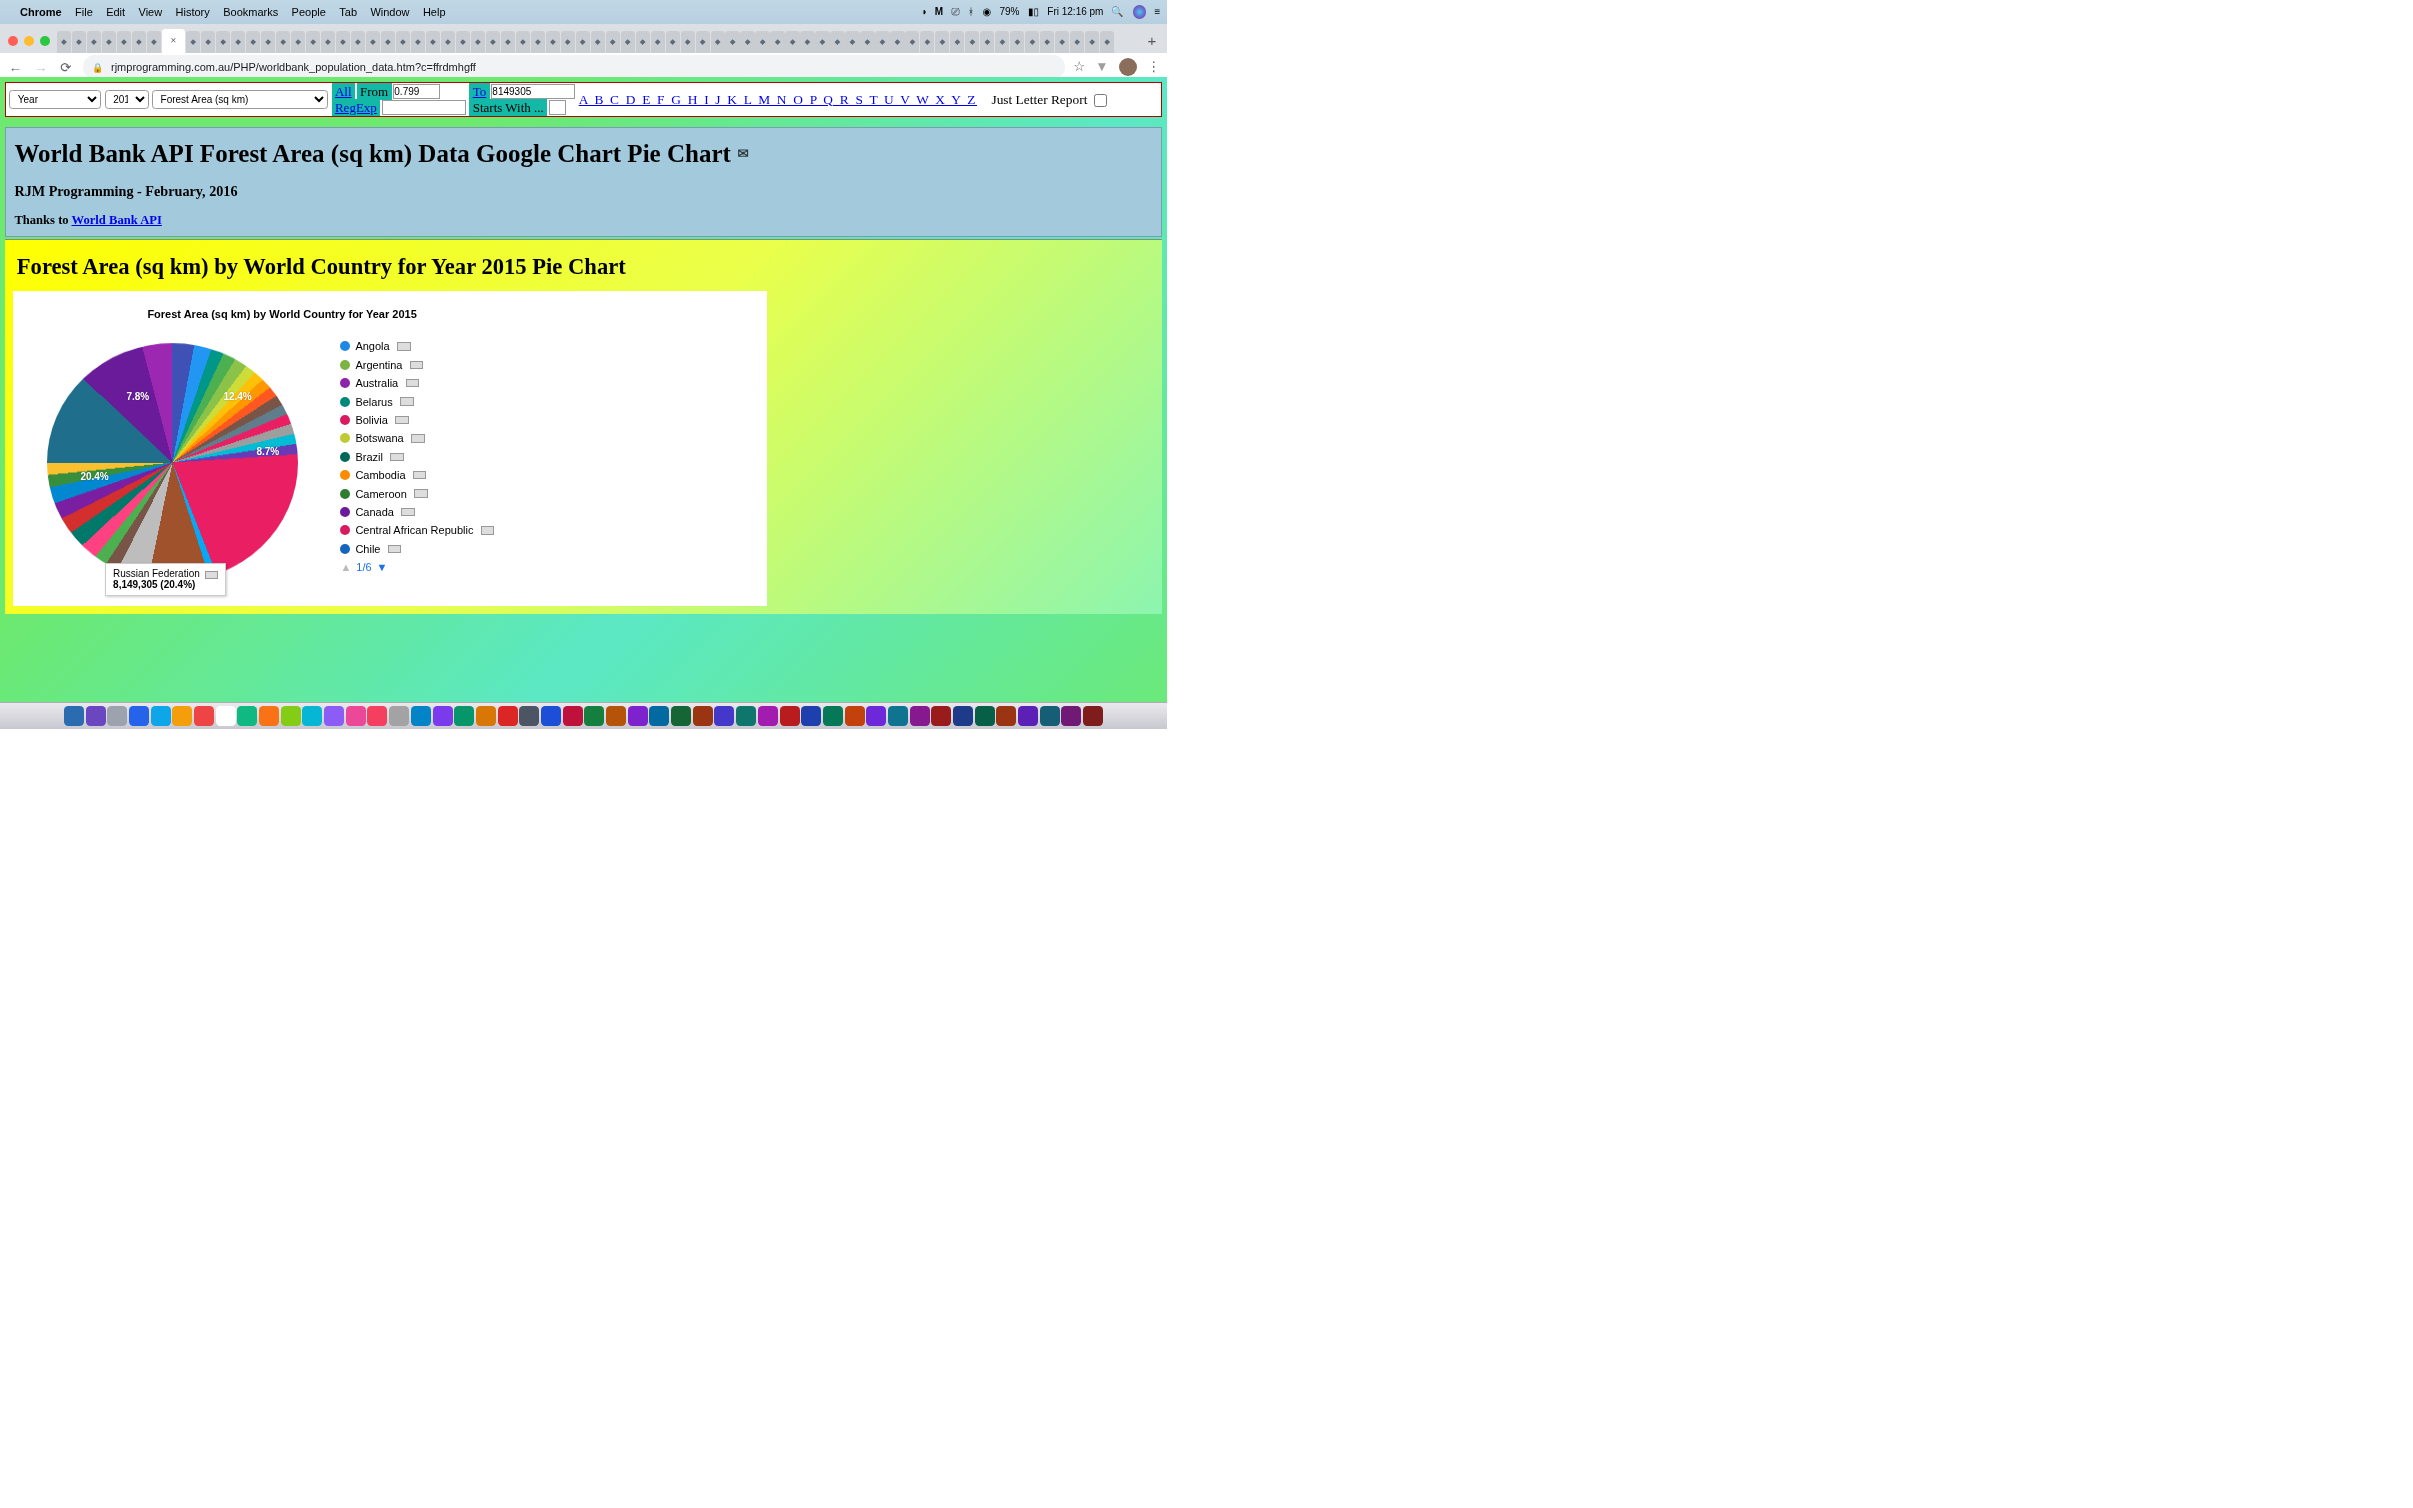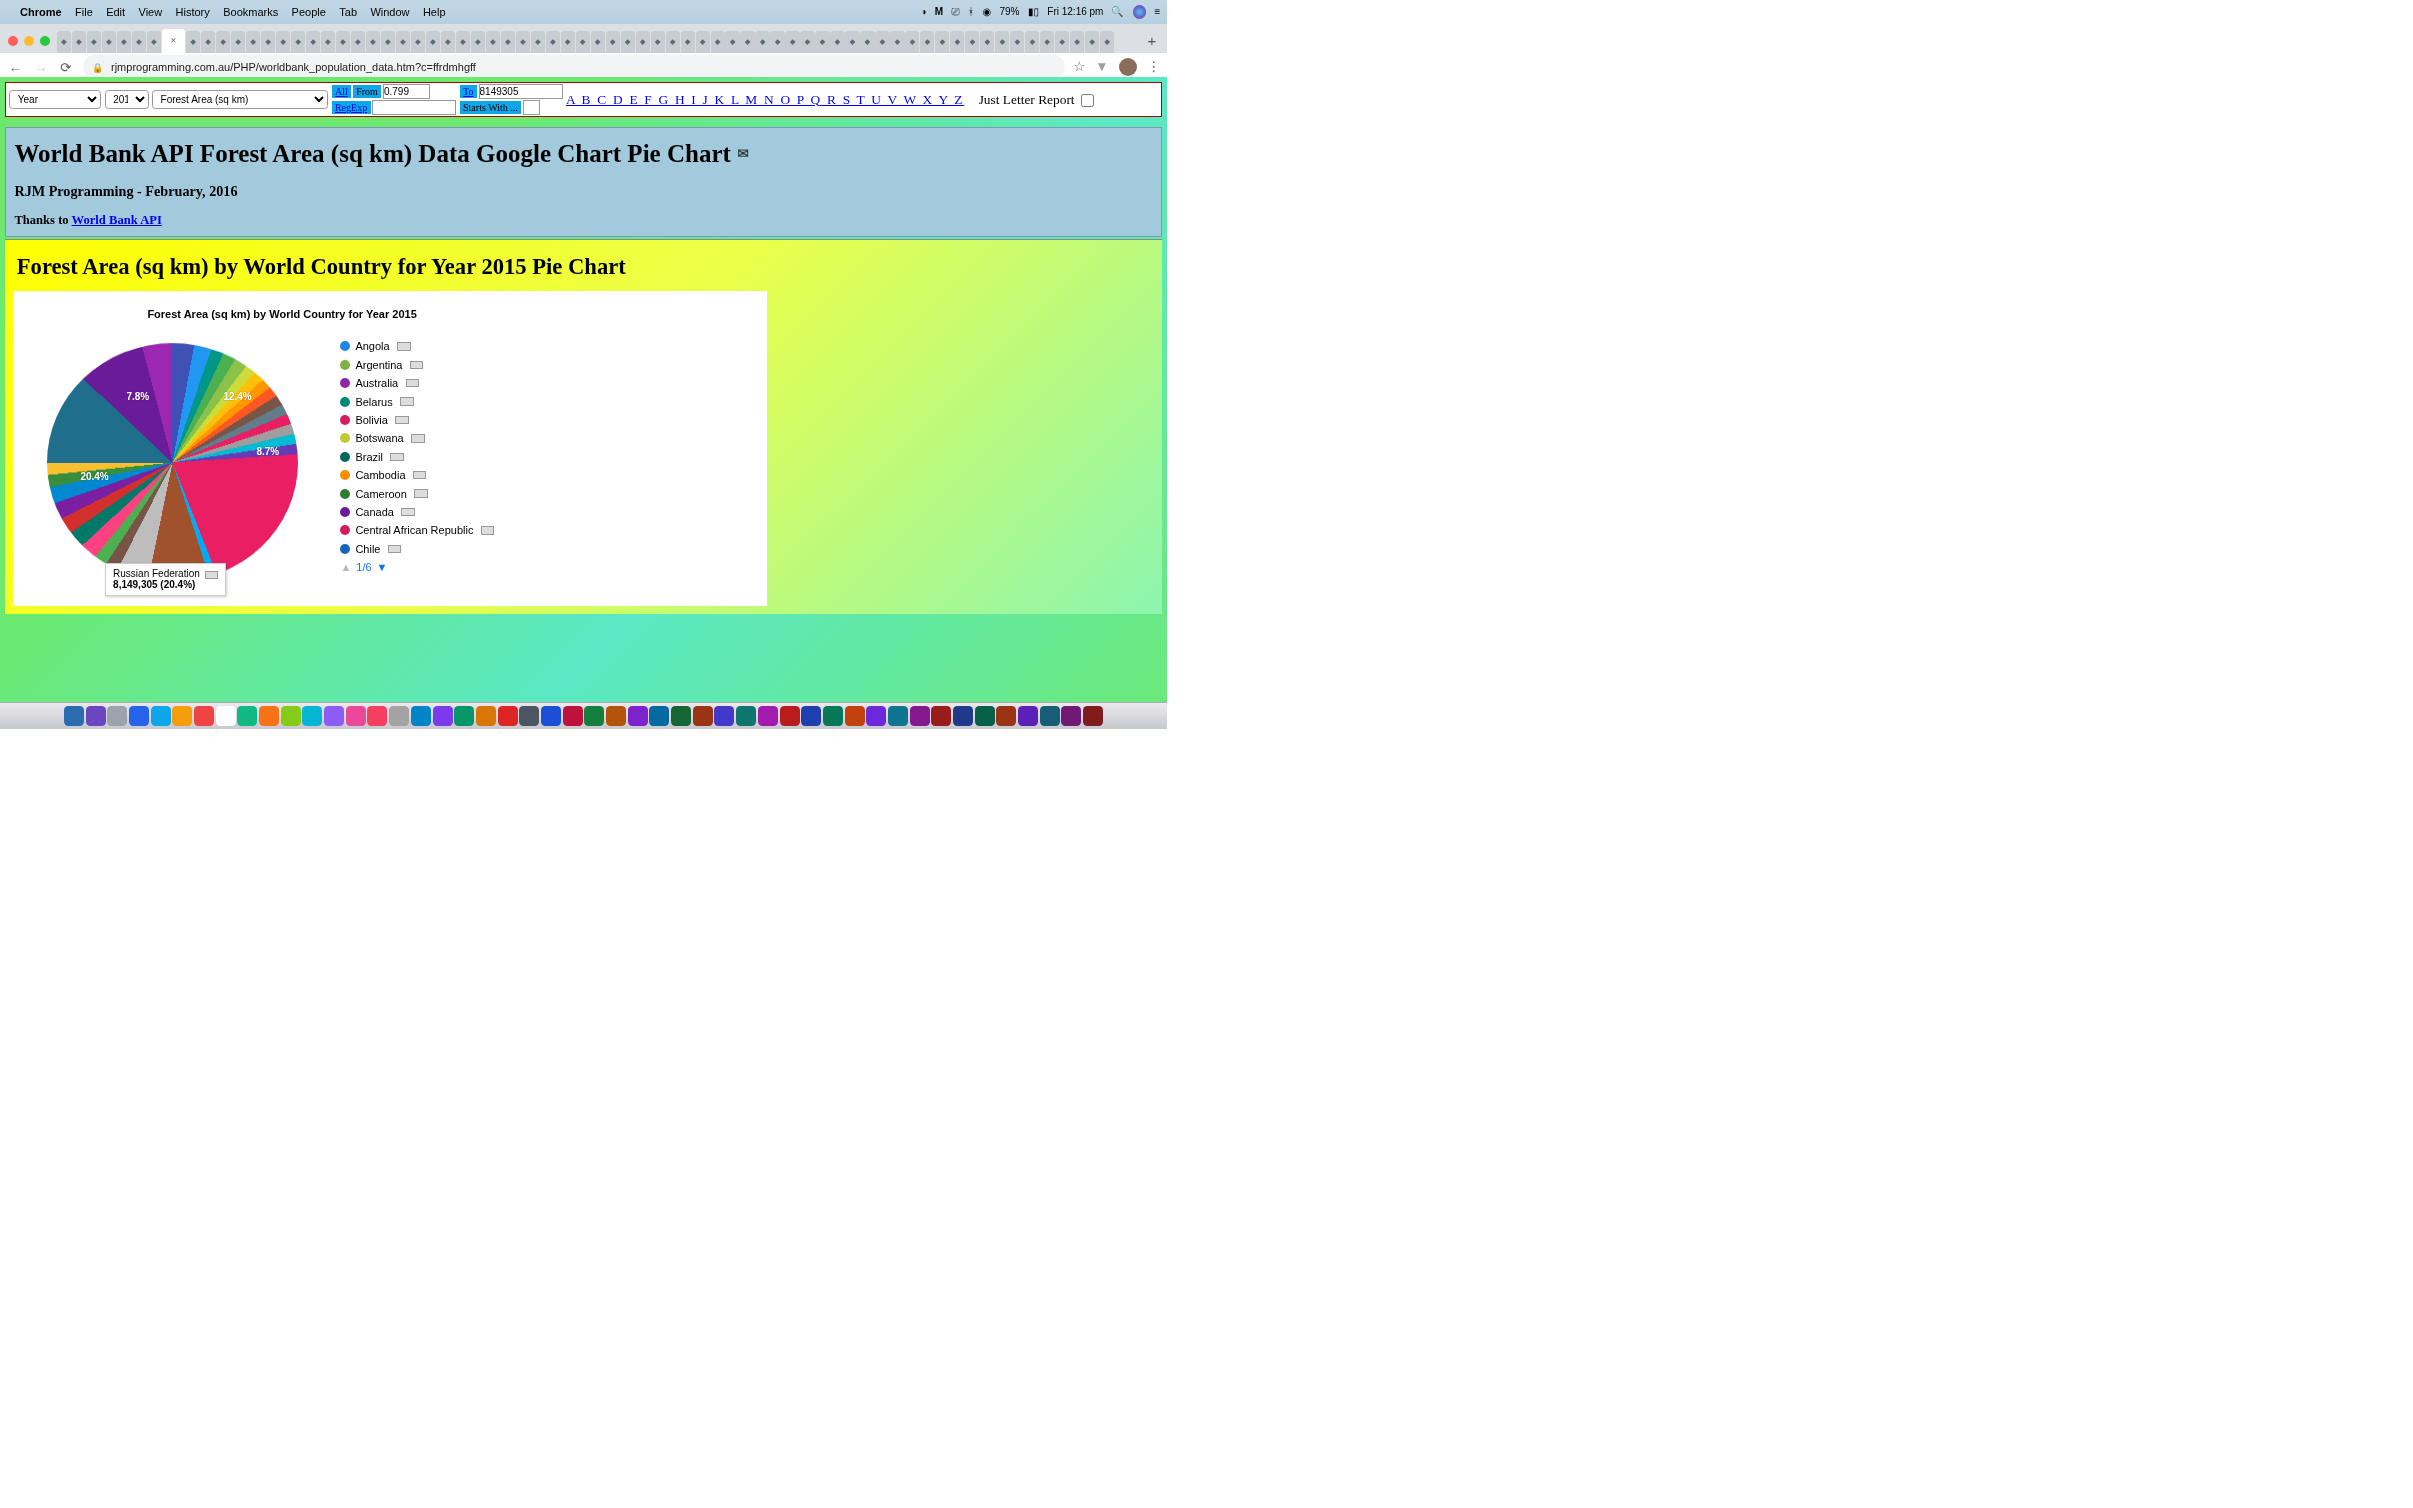--- a/index.html
+++ b/index.html
@@ -118,24 +118,24 @@
   height: 18.4px;
   background: #fff;
   border: 0.8px solid #999;
   border-radius: 3.4px;
   padding: 0 3.4px;
 }
 .sel-year-label { width: 92px; }
 .sel-year { width: 44px; }
 .sel-metric { width: 176px; }
 .yellow-cell {
-  background: #0ea5e9;
+  background: #14b8a6;
   padding: 0.8px 3.4px;
   font-family: "Times New Roman", serif;
-  font-size: 10px;
+  font-size: 13px;
 }
 .yellow-cell a { color: #0000ee; text-decoration: underline; }
 .filter-input {
   width: 47px; height: 15px; font-size: 10px; border: 0.8px solid #999;
 }
 .filter-input.wide { width: 84px; }
 .filter-stack { display: flex; flex-direction: column; gap: 0; }
 .filter-row { display: flex; align-items: center; gap: 1.7px; height: 16px;}
 .alpha-links {
   font-family: "Times New Roman", serif;

